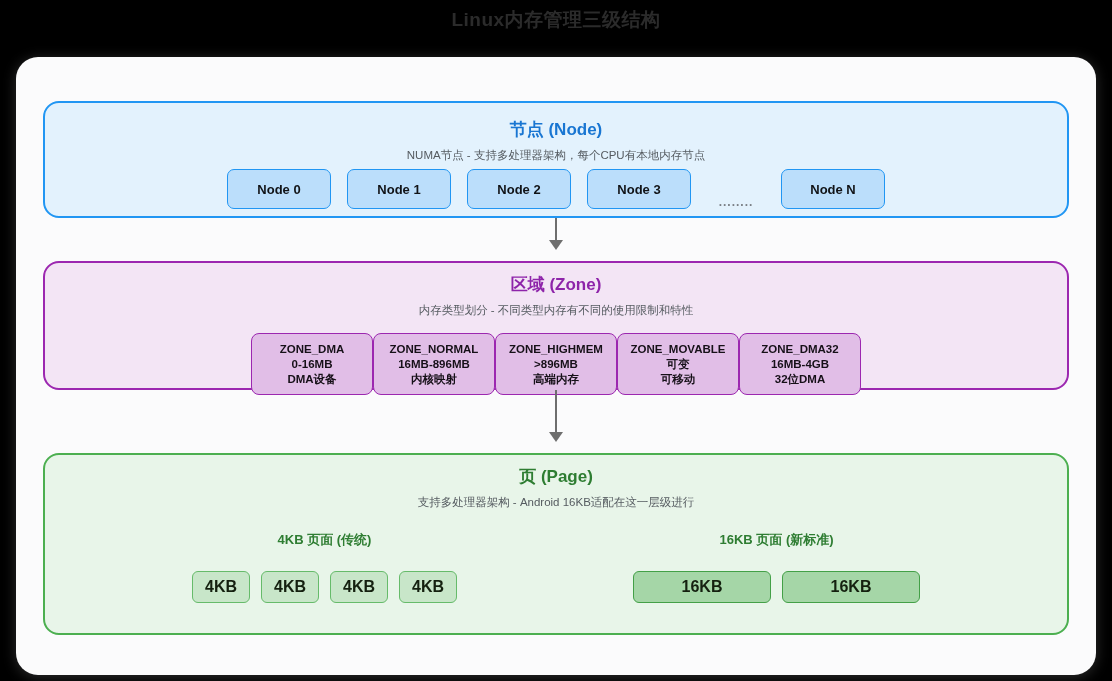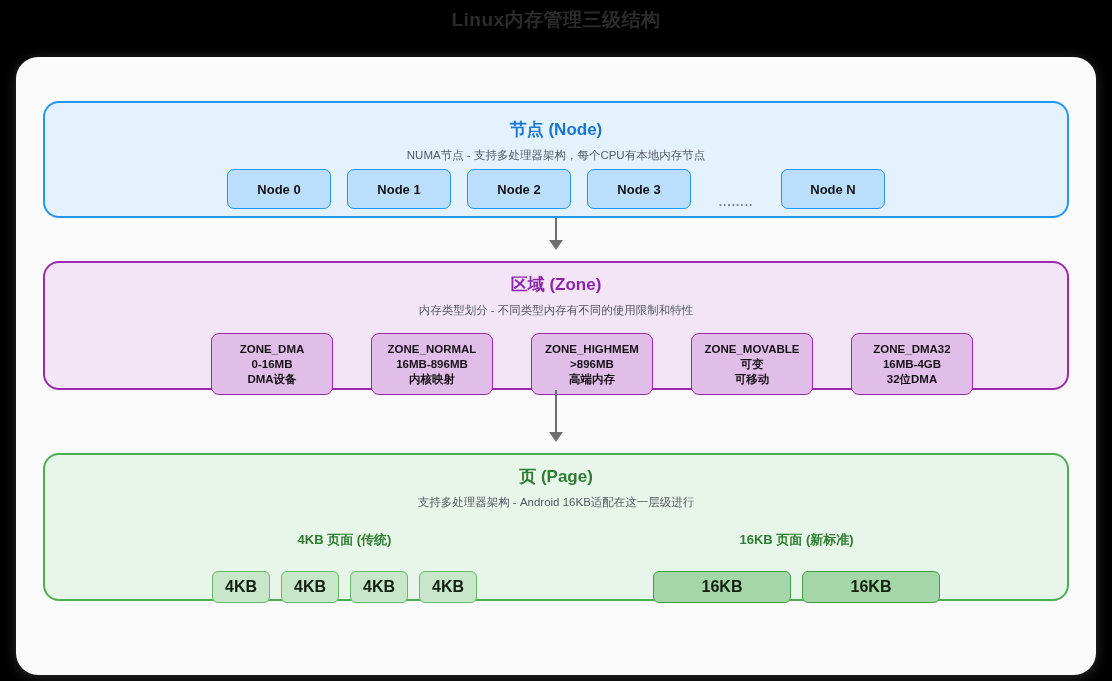--- a/index.html
+++ b/index.html
@@ -93,21 +93,21 @@
     border-color: #9c27b0;
     padding-top: 11px;
   }
   .level-zone .level-title { color: #8e24aa; }
 
   
   .level-page {
     left: 27px;
     top: 396px;
     width: 1026px;
-    height: 148px;
+    height: 182px;
     background: #e8f5e9;
     border-color: #4caf50;
     padding-top: 11px;
   }
   .level-page .level-title { color: #2e7d32; }
 
   
   .arrow {
     position: absolute;
     left: 50%;
@@ -170,22 +170,20 @@
 
   
   .zone-row {
     position: absolute;
     left: 0;
     top: 70px;
     width: 100%;
     display: flex;
     justify-content: center;
     align-items: center;
-    gap: 38px;
-    padding-left: 36px;
   }
   .zone-box {
     width: 122px;
     height: 62px;
     background: #e1bee7;
     border: 1.5px solid #9c27b0;
     border-radius: 8px;
     display: flex;
     flex-direction: column;
     align-items: center;
@@ -212,21 +210,20 @@
   
   .page-groups {
     position: absolute;
     left: 0;
     top: 76px;
     width: 100%;
     display: flex;
     justify-content: center;
     align-items: flex-start;
     gap: 176px;
-    margin-left: 20px;
   }
   .page-group {
     display: flex;
     flex-direction: column;
     align-items: center;
   }
   .page-group-label {
     font-size: 13px;
     font-weight: bold;
     color: #2e7d32;

